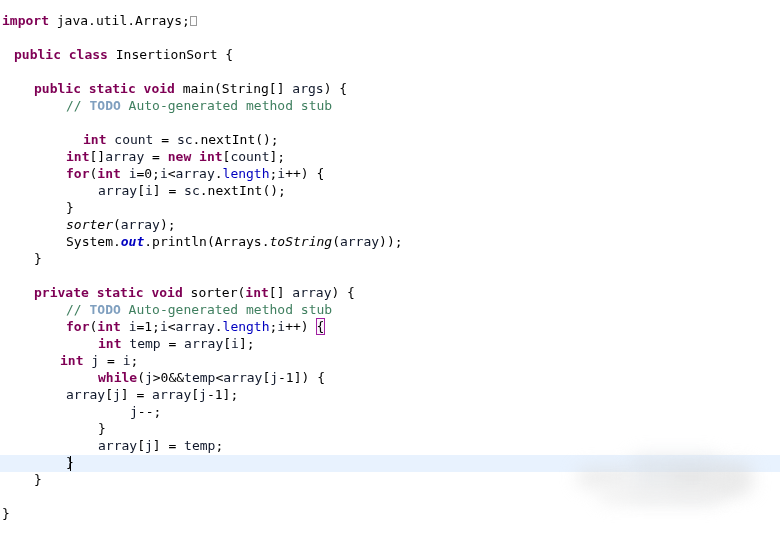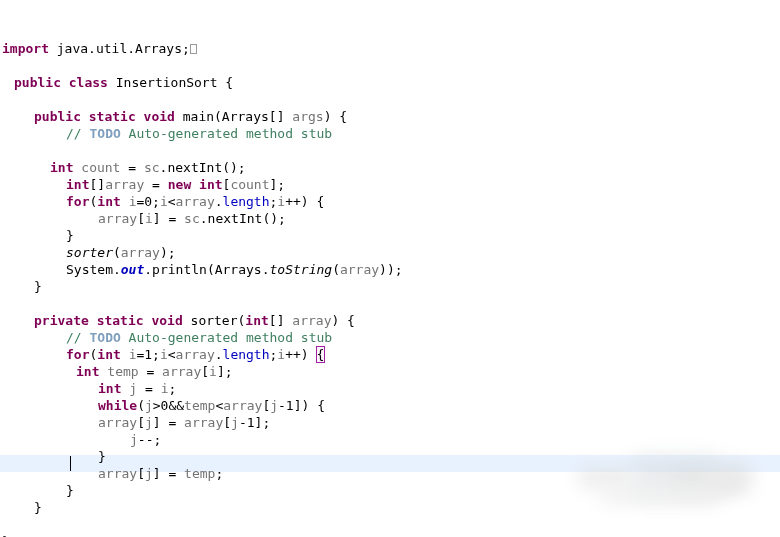--- a/index.html
+++ b/index.html
@@ -33,41 +33,40 @@
     left: 0;
     width: 780px;
     height: 17px;
     white-space: pre;
     color: #000000;
   }
   .code-line .ln-text {
     display: inline-block;
     padding-left: 0px;
     white-space: pre;
-    margin-top: 28px;
   }
 
   
   #current-line-highlight {
     position: absolute;
     left: 0;
     width: 780px;
     height: 17px;
     background: #e8f2fe;
   }
 
   
   .tk-keyword  { color: #7f0055; font-weight: bold; }
   .tk-plain    { color: #000000; }
   .tk-comment  { color: #3f7f5f; }
   .tk-todo     { color: #7f9fbf; font-weight: bold; }
   .tk-field    { color: #0000c0; }
   .tk-static   { color: #0000c0; font-weight: bold; font-style: italic; }
   .tk-method-s { color: #000000; font-style: italic; }
-  .tk-var      { color: #737373; text-align: center; }
+  .tk-var      { color: #0f172a; text-align: center; }
 
   
   .glyph-box {
     display: inline-block;
     width: 7px;
     height: 10px;
     border: 1px solid #9a9a9a;
     vertical-align: -1px;
     box-sizing: border-box;
     background: #fdfdfd;
@@ -130,38 +129,38 @@
 
 <div id="editor-root">
 
   <div id="current-line-highlight" style="top: 455px;"></div>
 
   <div id="code-surface">
       <div class="code-line" style="top: 12px;"><span class="ln-text" style="padding-left: 2px;"><span class="tk-keyword">import</span><span class="tk-plain"> </span><span class="tk-plain">java.util.Arrays;</span><span class="glyph-box"></span></span></div>
       <div class="code-line" style="top: 29px;"><span class="ln-text" style="padding-left: 2px;"></span></div>
       <div class="code-line" style="top: 46px;"><span class="ln-text" style="padding-left: 14px;"><span class="tk-keyword">public</span><span class="tk-plain"> </span><span class="tk-keyword">class</span><span class="tk-plain"> InsertionSort {</span></span></div>
       <div class="code-line" style="top: 63px;"><span class="ln-text" style="padding-left: 2px;"></span></div>
-      <div class="code-line" style="top: 80px;"><span class="ln-text" style="padding-left: 34px;"><span class="tk-keyword">public</span><span class="tk-plain"> </span><span class="tk-keyword">static</span><span class="tk-plain"> </span><span class="tk-keyword">void</span><span class="tk-plain"> main(Arrays[] </span><span class="tk-var">args</span><span class="tk-plain">) {</span></span></div>
+      <div class="code-line" style="top: 80px;"><span class="ln-text" style="padding-left: 34px;"><span class="tk-keyword">public</span><span class="tk-plain"> </span><span class="tk-keyword">static</span><span class="tk-plain"> </span><span class="tk-keyword">void</span><span class="tk-plain"> main(String[] </span><span class="tk-var">args</span><span class="tk-plain">) {</span></span></div>
       <div class="code-line" style="top: 97px;"><span class="ln-text" style="padding-left: 66px;"><span class="tk-comment">// </span><span class="tk-todo">TODO</span><span class="tk-comment"> Auto-generated method stub</span></span></div>
-      <div class="code-line" style="top: 131px;"><span class="ln-text" style="padding-left: 50px;"><span class="tk-keyword">int</span><span class="tk-plain"> </span><span class="tk-var">count</span><span class="tk-plain"> = </span><span class="tk-var">sc</span><span class="tk-plain">.nextInt();</span></span></div>
+      <div class="code-line" style="top: 131px;"><span class="ln-text" style="padding-left: 83px;"><span class="tk-keyword">int</span><span class="tk-plain"> </span><span class="tk-var">count</span><span class="tk-plain"> = </span><span class="tk-var">sc</span><span class="tk-plain">.nextInt();</span></span></div>
       <div class="code-line" style="top: 148px;"><span class="ln-text" style="padding-left: 66px;"><span class="tk-keyword">int</span><span class="tk-plain">[]</span><span class="tk-var">array</span><span class="tk-plain"> = </span><span class="tk-keyword">new</span><span class="tk-plain"> </span><span class="tk-keyword">int</span><span class="tk-plain">[</span><span class="tk-var">count</span><span class="tk-plain">];</span></span></div>
       <div class="code-line" style="top: 165px;"><span class="ln-text" style="padding-left: 66px;"><span class="tk-keyword">for</span><span class="tk-plain">(</span><span class="tk-keyword">int</span><span class="tk-plain"> </span><span class="tk-var">i</span><span class="tk-plain">=0;</span><span class="tk-var">i</span><span class="tk-plain">&lt;</span><span class="tk-var">array</span><span class="tk-plain">.</span><span class="tk-field">length</span><span class="tk-plain">;</span><span class="tk-var">i</span><span class="tk-plain">++) {</span></span></div>
       <div class="code-line" style="top: 182px;"><span class="ln-text" style="padding-left: 98px;"><span class="tk-var">array</span><span class="tk-plain">[</span><span class="tk-var">i</span><span class="tk-plain">] = </span><span class="tk-var">sc</span><span class="tk-plain">.nextInt();</span></span></div>
       <div class="code-line" style="top: 199px;"><span class="ln-text" style="padding-left: 66px;"><span class="tk-plain">}</span></span></div>
       <div class="code-line" style="top: 233px;"><span class="ln-text" style="padding-left: 66px;"><span class="tk-plain">System.</span><span class="tk-static">out</span><span class="tk-plain">.println(Arrays.</span><span class="tk-method-s">toString</span><span class="tk-plain">(</span><span class="tk-var">array</span><span class="tk-plain">));</span></span></div>
       <div class="code-line" style="top: 216px;"><span class="ln-text" style="padding-left: 66px;"><span class="tk-method-s">sorter</span><span class="tk-plain">(</span><span class="tk-var">array</span><span class="tk-plain">);</span></span></div>
       <div class="code-line" style="top: 250px;"><span class="ln-text" style="padding-left: 34px;"><span class="tk-plain">}</span></span></div>
       <div class="code-line" style="top: 267px;"><span class="ln-text" style="padding-left: 2px;"></span></div>
       <div class="code-line" style="top: 284px;"><span class="ln-text" style="padding-left: 34px;"><span class="tk-keyword">private</span><span class="tk-plain"> </span><span class="tk-keyword">static</span><span class="tk-plain"> </span><span class="tk-keyword">void</span><span class="tk-plain"> sorter(</span><span class="tk-keyword">int</span><span class="tk-plain">[] </span><span class="tk-var">array</span><span class="tk-plain">) {</span></span></div>
       <div class="code-line" style="top: 301px;"><span class="ln-text" style="padding-left: 66px;"><span class="tk-comment">// </span><span class="tk-todo">TODO</span><span class="tk-comment"> Auto-generated method stub</span></span></div>
       <div class="code-line" style="top: 318px;"><span class="ln-text" style="padding-left: 66px;"><span class="tk-keyword">for</span><span class="tk-plain">(</span><span class="tk-keyword">int</span><span class="tk-plain"> </span><span class="tk-var">i</span><span class="tk-plain">=1;</span><span class="tk-var">i</span><span class="tk-plain">&lt;</span><span class="tk-var">array</span><span class="tk-plain">.</span><span class="tk-field">length</span><span class="tk-plain">;</span><span class="tk-var">i</span><span class="tk-plain">++) </span><span class="bracket-match tk-plain">{</span></span></div>
-      <div class="code-line" style="top: 335px;"><span class="ln-text" style="padding-left: 76px;"><span class="tk-keyword">int</span><span class="tk-plain"> </span><span class="tk-var">temp</span><span class="tk-plain"> = </span><span class="tk-var">array</span><span class="tk-plain">[</span><span class="tk-var">i</span><span class="tk-plain">];</span></span></div>
-      <div class="code-line" style="top: 352px;"><span class="ln-text" style="padding-left: 98px;"><span class="tk-keyword">int</span><span class="tk-plain"> </span><span class="tk-var">j</span><span class="tk-plain"> = </span><span class="tk-var">i</span><span class="tk-plain">;</span></span></div>
+      <div class="code-line" style="top: 335px;"><span class="ln-text" style="padding-left: 98px;"><span class="tk-keyword">int</span><span class="tk-plain"> </span><span class="tk-var">temp</span><span class="tk-plain"> = </span><span class="tk-var">array</span><span class="tk-plain">[</span><span class="tk-var">i</span><span class="tk-plain">];</span></span></div>
+      <div class="code-line" style="top: 352px;"><span class="ln-text" style="padding-left: 60px;"><span class="tk-keyword">int</span><span class="tk-plain"> </span><span class="tk-var">j</span><span class="tk-plain"> = </span><span class="tk-var">i</span><span class="tk-plain">;</span></span></div>
       <div class="code-line" style="top: 369px;"><span class="ln-text" style="padding-left: 98px;"><span class="tk-keyword">while</span><span class="tk-plain">(</span><span class="tk-var">j</span><span class="tk-plain">&gt;0&amp;&amp;</span><span class="tk-var">temp</span><span class="tk-plain">&lt;</span><span class="tk-var">array</span><span class="tk-plain">[</span><span class="tk-var">j</span><span class="tk-plain">-1]) {</span></span></div>
-      <div class="code-line" style="top: 386px;"><span class="ln-text" style="padding-left: 98px;"><span class="tk-var">array</span><span class="tk-plain">[</span><span class="tk-var">j</span><span class="tk-plain">] = </span><span class="tk-var">array</span><span class="tk-plain">[</span><span class="tk-var">j</span><span class="tk-plain">-1];</span></span></div>
+      <div class="code-line" style="top: 386px;"><span class="ln-text" style="padding-left: 66px;"><span class="tk-var">array</span><span class="tk-plain">[</span><span class="tk-var">j</span><span class="tk-plain">] = </span><span class="tk-var">array</span><span class="tk-plain">[</span><span class="tk-var">j</span><span class="tk-plain">-1];</span></span></div>
       <div class="code-line" style="top: 403px;"><span class="ln-text" style="padding-left: 130px;"><span class="tk-var">j</span><span class="tk-plain">--;</span></span></div>
       <div class="code-line" style="top: 420px;"><span class="ln-text" style="padding-left: 98px;"><span class="tk-plain">}</span></span></div>
       <div class="code-line" style="top: 437px;"><span class="ln-text" style="padding-left: 98px;"><span class="tk-var">array</span><span class="tk-plain">[</span><span class="tk-var">j</span><span class="tk-plain">] = </span><span class="tk-var">temp</span><span class="tk-plain">;</span></span></div>
       <div class="code-line" style="top: 454px;"><span class="ln-text" style="padding-left: 66px;"><span class="tk-plain">}</span></span></div>
       <div class="code-line" style="top: 471px;"><span class="ln-text" style="padding-left: 34px;"><span class="tk-plain">}</span></span></div>
       <div class="code-line" style="top: 488px;"><span class="ln-text" style="padding-left: 2px;"></span></div>
       <div class="code-line" style="top: 505px;"><span class="ln-text" style="padding-left: 2px;"><span class="tk-plain">}</span></span></div>
     </div>
 
   <div id="text-caret" style="left: 70px; top: 456px;"></div>

